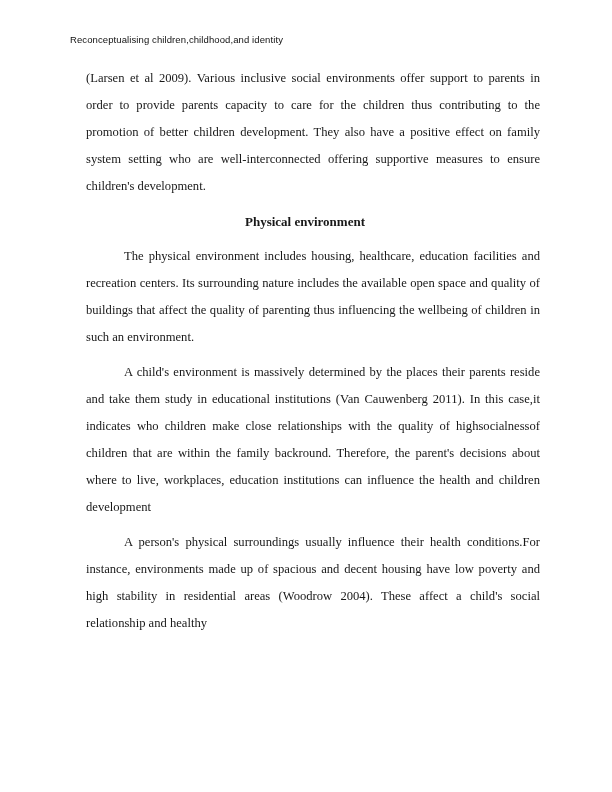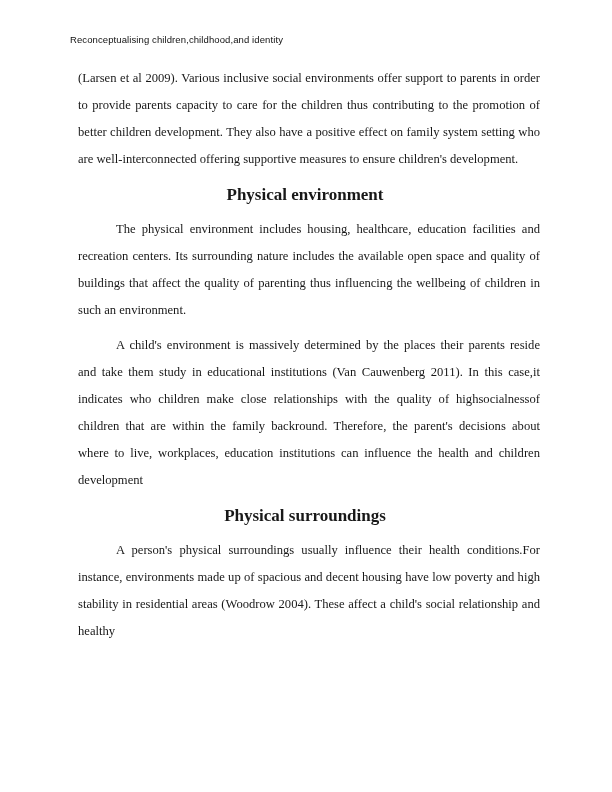--- a/index.html
+++ b/index.html
@@ -22,27 +22,27 @@
     font-family: "Liberation Sans", sans-serif;
     font-size: 9.5px;
     letter-spacing: 0.1px;
     margin: 0 0 20px 0;
     color: #111111;
   }
   .para {
     font-size: 12.6px;
     line-height: 27px;
     text-align: justify;
-    margin: 0 0 8px 8px;
+    margin: 0 0 8px 16px;
   }
   .para.indent {
     text-indent: 38px;
   }
   .section-heading {
-    font-size: 17px;
+    font-size: 13px;
     line-height: 27px;
     font-weight: bold;
     text-align: center;
     margin: 2px 0 8px 0;
   }
 </style>
 </head>
 <body>
 
 <div class="sheet">
@@ -51,16 +51,15 @@
   <p class="para">(Larsen et al 2009). Various inclusive social environments offer support to parents in order to provide parents capacity to care for the children thus contributing to the promotion of better children development. They also have a positive effect on family system setting who are well-interconnected offering supportive measures to ensure children's development.</p>
 
 
   <h3 class="section-heading">Physical environment</h3>
 
   <p class="para indent">The physical environment includes housing, healthcare, education facilities and recreation centers. Its surrounding nature includes the available open space and quality of buildings that affect the quality of parenting thus influencing the wellbeing of children in such an environment.</p>
 
 
   <p class="para indent">A child's environment is massively determined by the places their parents reside and take them study in educational institutions (Van Cauwenberg 2011). In this case,it indicates who children make close relationships with the quality of highsocialnessof children that are within the family backround. Therefore, the parent's decisions about where to live, workplaces, education institutions can influence the health and children development</p>
 
-  <h3 class="section-heading">Physical surroundings</h3>
 
   <p class="para indent">A person's physical surroundings usually influence their health conditions.For instance, environments made up of spacious and decent housing have low poverty and high stability in residential areas (Woodrow 2004).  These affect a child's social relationship and healthy</p>
 </div>
 
 </body></html>

